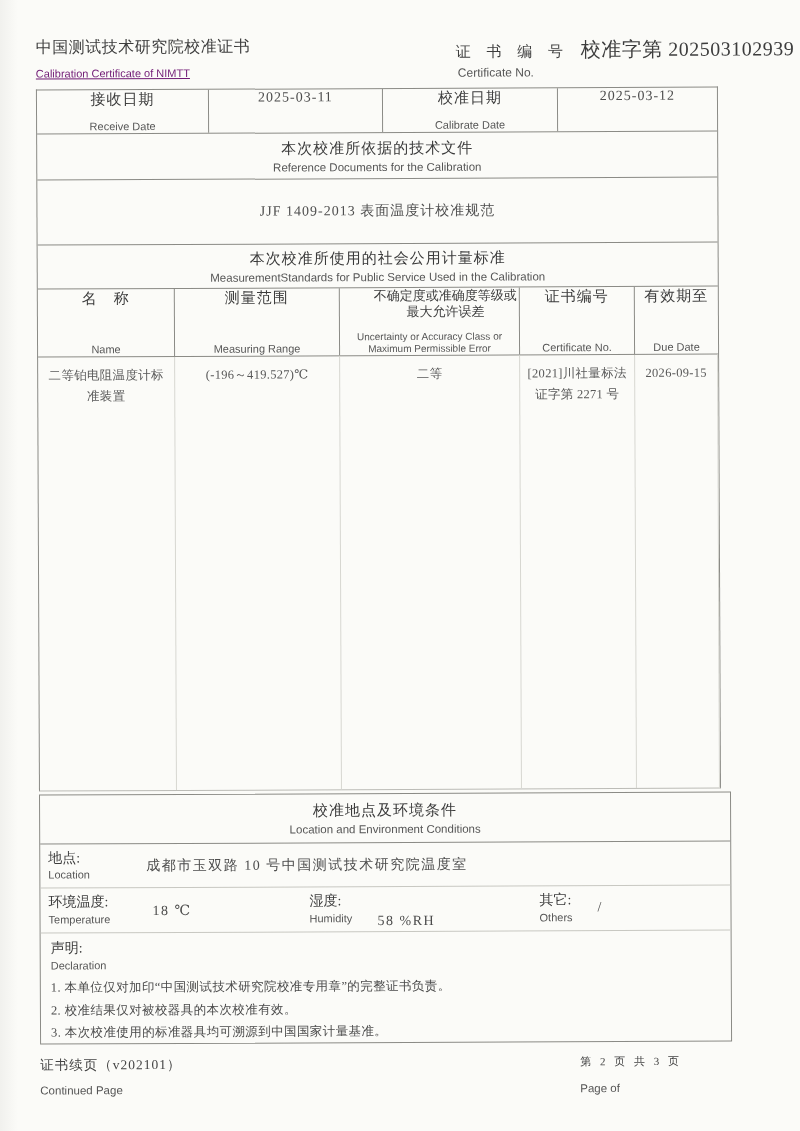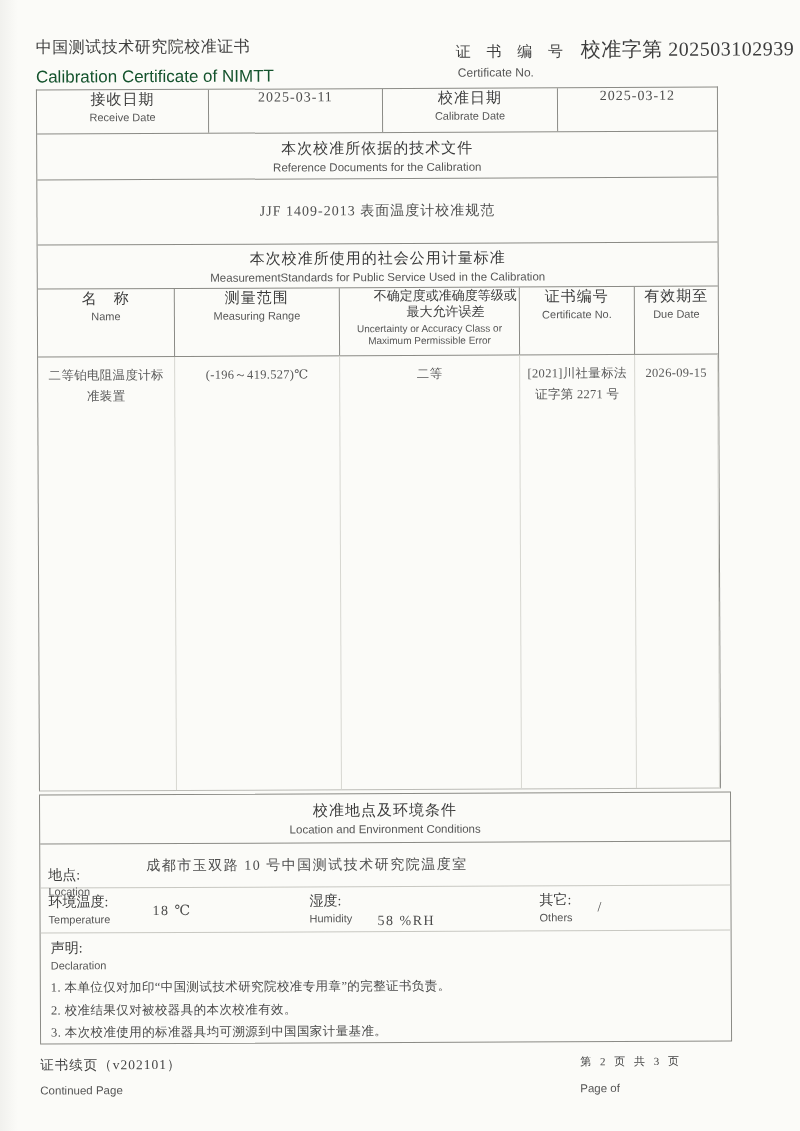--- a/index.html
+++ b/index.html
@@ -7,33 +7,33 @@
   body { background:#e9e9e6; font-family:"Liberation Sans","DejaVu Sans",sans-serif; }
   .page { position:relative; width:800px; height:1131px; background:#fbfbf8; overflow:hidden; }
   .page::before { content:""; position:absolute; left:0; top:0; width:18px; height:100%;
     background:linear-gradient(to right, rgba(120,120,115,0.08), rgba(0,0,0,0)); pointer-events:none; }
   .tilt { position:absolute; inset:0; transform:rotate(-0.25deg); transform-origin:50% 50%; }
   .serif { font-family:"Liberation Serif","DejaVu Serif",serif; }
   .sans  { font-family:"Liberation Sans","DejaVu Sans",sans-serif; }
 
   
   .h-title-zh { position:absolute; left:38px; top:36px; font-size:16px; color:#3d3d3d; letter-spacing:0.5px; }
-  .h-title-en { position:absolute; left:38px; top:66px; font-size:17px; color:#14532d; }
+  .h-title-en { position:absolute; left:38px; top:66px; font-size:11px; color:#701a75;text-decoration:underline; }
   .h-certno   { position:absolute; left:458px; top:37px; font-size:15px; color:#3d3d3d; white-space:nowrap; }
   .certno-label { letter-spacing:6px; margin-right:8px; }
   .certno-value { font-size:20px; letter-spacing:0.5px; }
   .h-certno-en { position:absolute; left:460px; top:66px; font-size:12px; color:#565656; }
 
   
   .main-table { position:absolute; left:38px; top:88px; width:682px; height:702px;
     border:1px solid #8b8b86; border-bottom:1px solid #bcbcb7; display:flex; flex-direction:column; }
   .row { display:flex; border-bottom:1px solid #8b8b86; }
   .row:last-child { border-bottom:none; }
   .cell { border-right:1px solid #8b8b86; display:flex; flex-direction:column;
-    align-items:center; justify-content:flex-start; text-align:center; }
+    align-items:center; justify-content:space-between; text-align:center; }
   .cell:last-child { border-right:none; }
   .r1 { height:44px; }
   .r2 { height:46px; }
   .r3 { height:65px; }
   .r4 { height:44px; }
   .r5 { height:68px; }
   .r6 { flex:1; }
   .d1 { width:172px; } .d2 { width:174px; } .d3 { width:175px; } .d4 { flex:1; }
   .c1 { width:137px; } .c2 { width:165px; } .c3 { width:180px; } .c4 { width:115px; } .c5 { flex:1; }
   .lz { font-size:15px; color:#3d3d3d; letter-spacing:1px; line-height:1.25; }
@@ -144,21 +144,21 @@
         <div class="cell c5 serif">2026-09-15</div>
       </div>
     </div>
 
     <div class="env-box">
       <div class="env-header">
         <div class="sz serif">校准地点及环境条件</div>
         <div class="se sans">Location and Environment Conditions</div>
       </div>
       <div class="env-loc">
-        <div class="lbl" style="left:8px;margin-top:17px;">
+        <div class="lbl" style="left:8px;">
           <div class="lz2 serif">地点:</div>
           <div class="le2 sans">Location</div>
         </div>
         <div class="env-val serif" style="left:106px; top:13px;">成都市玉双路 10 号中国测试技术研究院温度室</div>
       </div>
       <div class="env-climate">
         <div class="lbl" style="left:8px;">
           <div class="lz2 serif">环境温度:</div>
           <div class="le2 sans">Temperature</div>
         </div>

